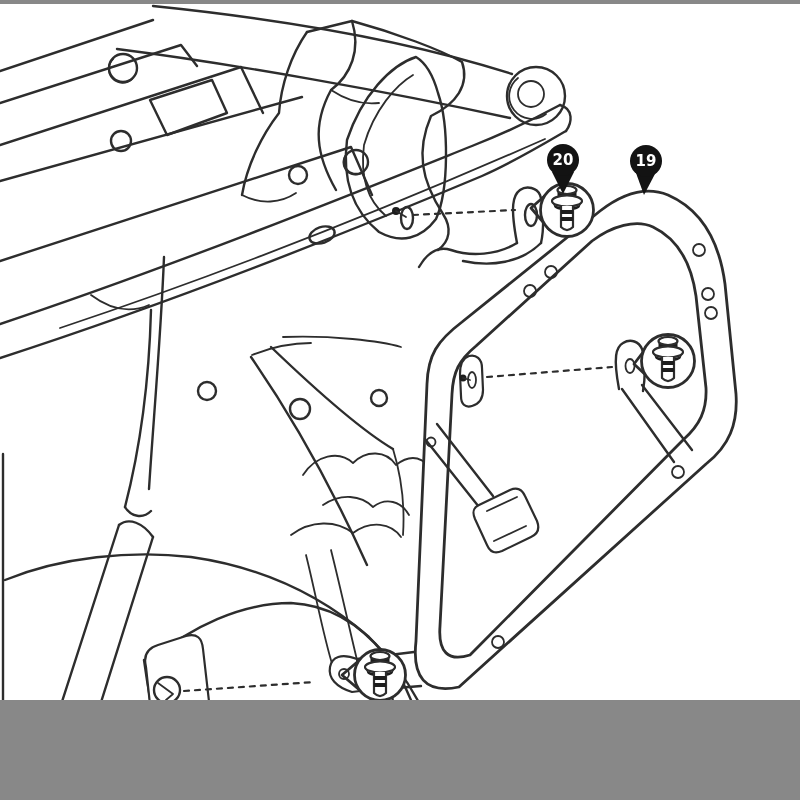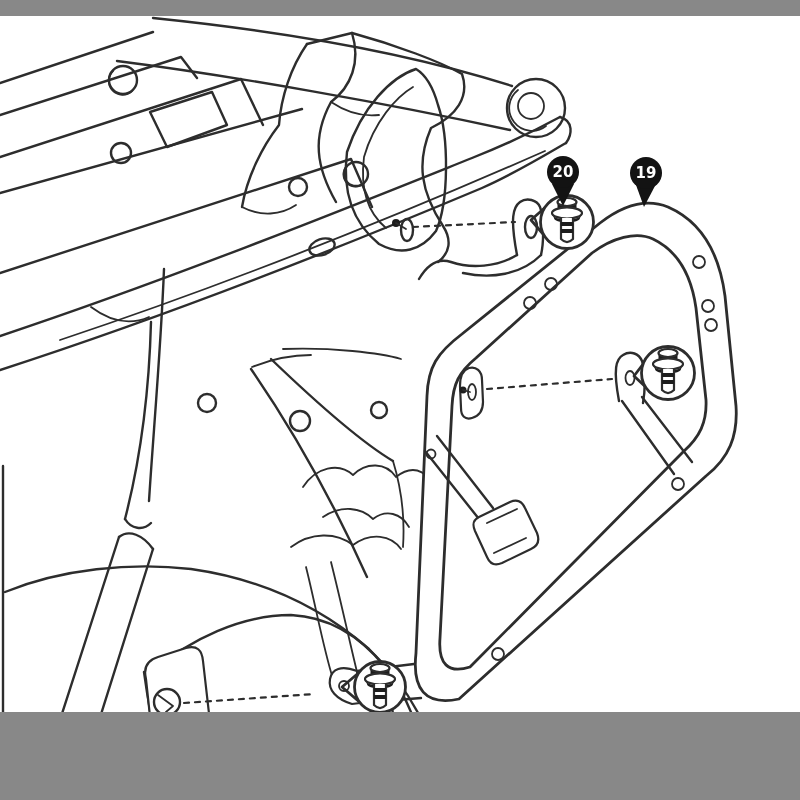--- a/index.html
+++ b/index.html
@@ -1,19 +1,19 @@
 <!DOCTYPE html>
 <html style="--line: #2d2d2d; --balloon: #131313; --balloon-text: #ffffff; --bolt-head: #1d1d1d; --paper: #ffffff;"><head>
 <meta charset="utf-8">
 <style>
   :root{
     --line:#2d2d2d; --balloon:#131313; --balloon-text:#ffffff; --bolt-head:#1d1d1d; --paper:#ffffff;
   }
   html,body{margin:0;padding:0;background:#888;}
-  .stage{width:800px;height:696px;background:var(--paper);position:relative;overflow:hidden;margin:16px auto;text-align:right;}
+  .stage{width:800px;height:696px;background:var(--paper);position:relative;overflow:hidden;margin:4px auto;text-align:right;}
   svg{display:block;}
   .ln{fill:none;stroke:var(--line);stroke-width:2.4;stroke-linecap:round;stroke-linejoin:round;}
   .ln2{fill:none;stroke:var(--line);stroke-width:2.8;stroke-linecap:round;stroke-linejoin:round;}
   .thin{fill:none;stroke:var(--line);stroke-width:1.8;stroke-linecap:round;stroke-linejoin:round;}
   .wfill{fill:var(--paper);stroke:var(--line);stroke-width:2.8;stroke-linejoin:round;}
   .wthin{fill:var(--paper);stroke:var(--line);stroke-width:2.2;stroke-linejoin:round;}
   .dark{fill:var(--bolt-head);stroke:none;}
   .dash{fill:none;stroke:var(--line);stroke-width:2.2;stroke-dasharray:5 6;stroke-linecap:round;}
   .balloon{fill:var(--balloon);stroke:none;}
   .balloon-label{fill:var(--balloon-text);font:700 15px "DejaVu Sans",sans-serif;text-anchor:middle;}

